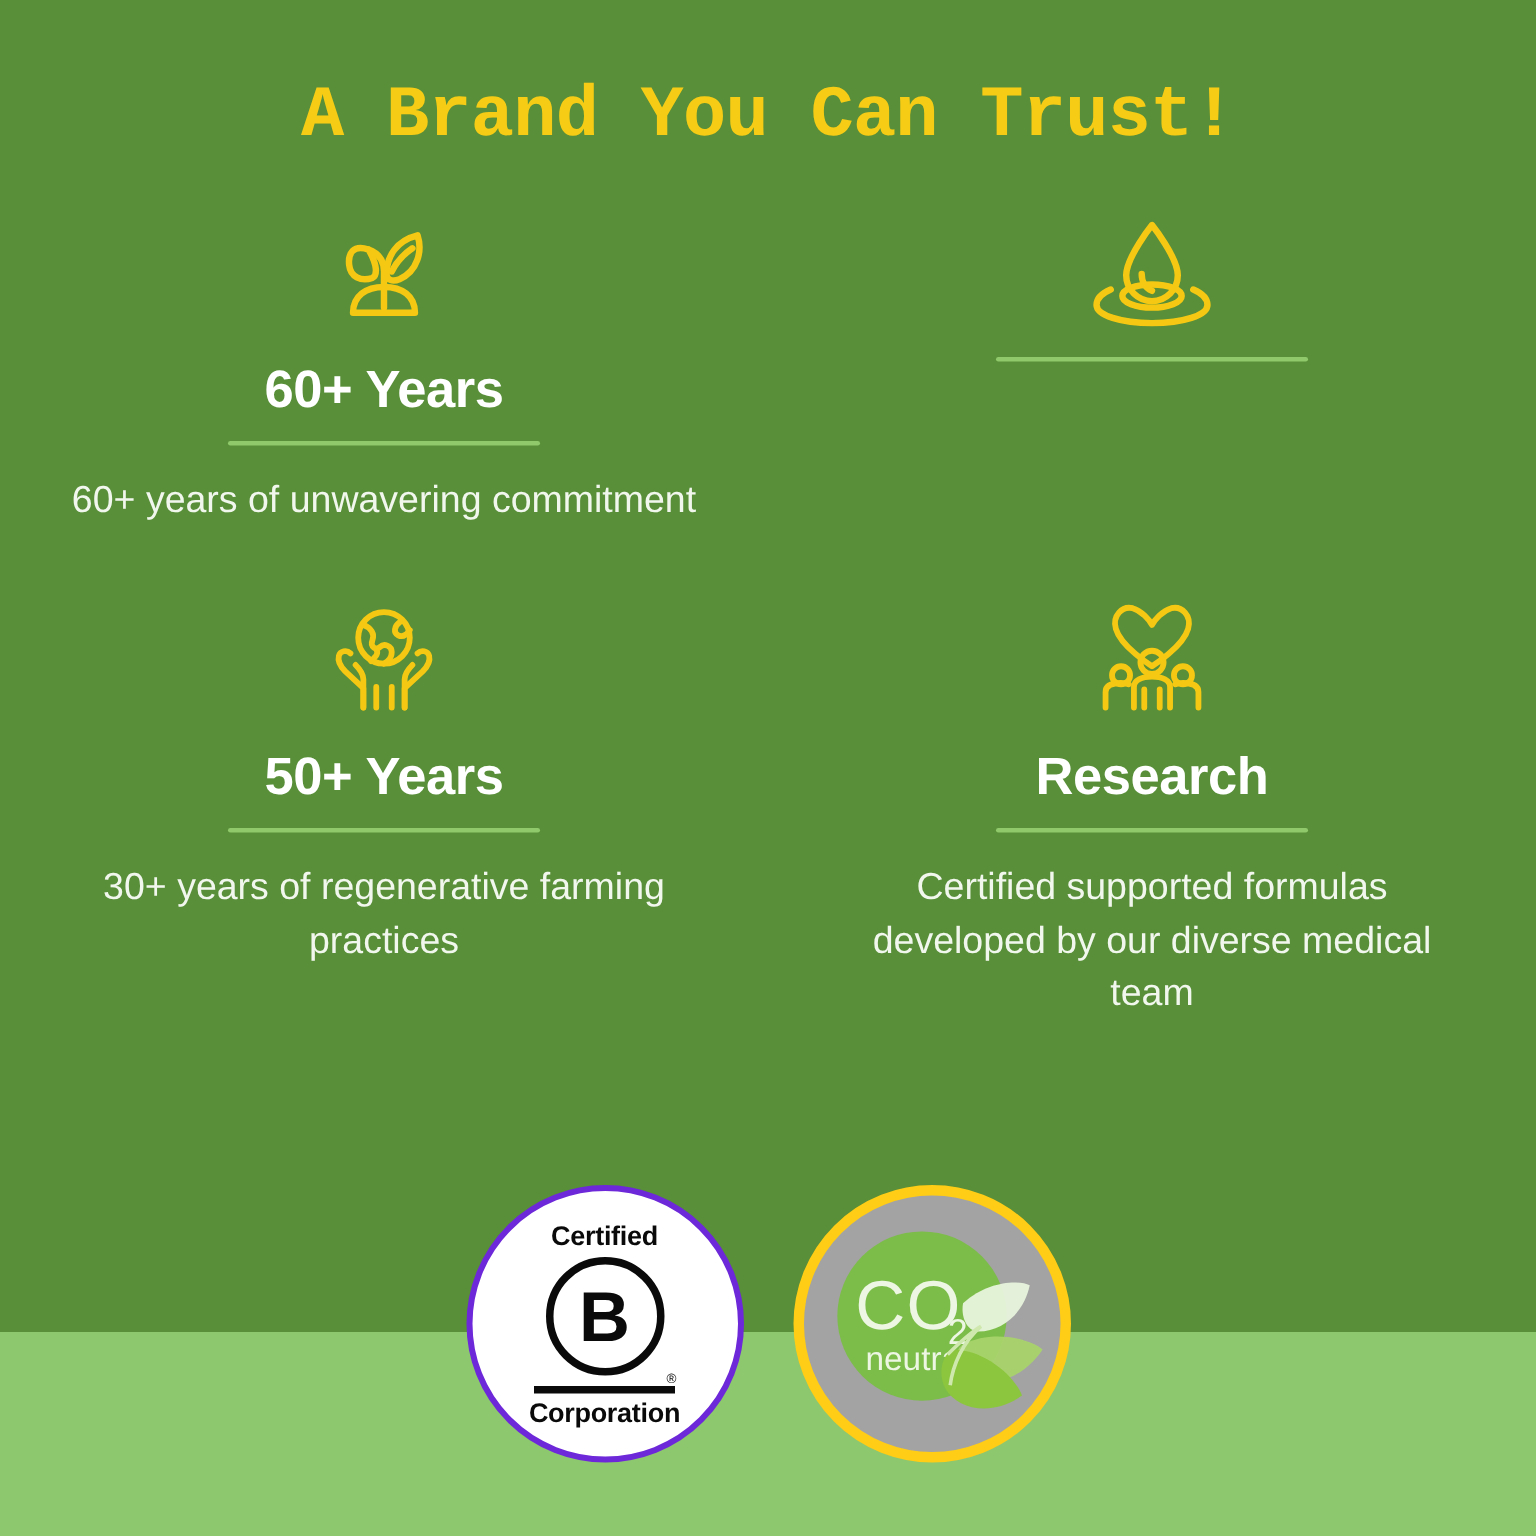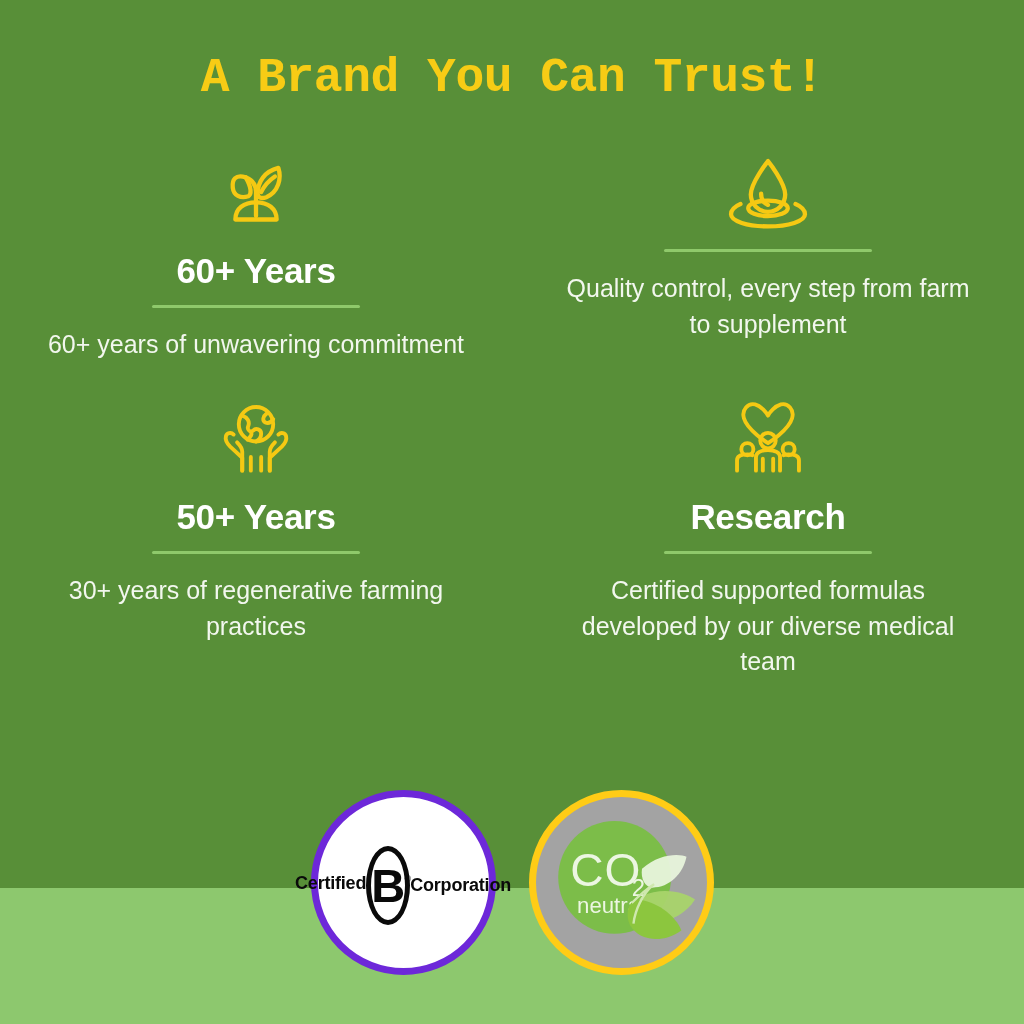--- a/index.html
+++ b/index.html
@@ -39,27 +39,27 @@
     font-size: 48px;
     font-weight: bold;
     letter-spacing: -0.5px;
     line-height: 1.1;
     font-family: Liberation Mono, monospace;
   }
 
   
   .grid {
     position: absolute;
-    top: 149px;
+    top: 138px;
     left: 0;
     width: 1024px;
     display: grid;
     grid-template-columns: 512px 512px;
     grid-template-rows: auto auto;
-    row-gap: 32px;
+    row-gap: 44px;
   }
 
   .cell {
     display: flex;
     flex-direction: column;
     align-items: center;
     padding: 0 28px;
     box-sizing: border-box;
   }
 
@@ -116,23 +116,24 @@
   .badge {
     width: 185px;
     height: 185px;
     border-radius: 50%;
     position: relative;
   }
 
   
   .bcorp {
     background: #FFFFFF;
-    border: 7px solid #6d28d9;
+    border: 4px solid #6d28d9;
     box-sizing: border-box;
     display: flex;
+    flex-direction: column;
     align-items: center;
     justify-content: center;
   }
   .bcorp-certified {
     color: #0A0A0A;
     font-size: 18px;
     font-weight: bold;
     line-height: 1;
     letter-spacing: -0.2px;
   }
@@ -216,21 +217,20 @@
     <div class="cell">
       <div class="icon-wrap">
         <svg viewBox="0 0 100 100" fill="none" stroke="#F5C913" stroke-width="5" stroke-linecap="round" stroke-linejoin="round">
           <path d="M50 14 C50 14 30 39 30 53 C30 64 39 73 50 73 C61 73 70 64 70 53 C70 39 50 14 50 14 Z"></path>
           <path d="M42 52 C42 58 45 63 50 65"></path>
           <ellipse cx="50" cy="69" rx="23" ry="9"></ellipse>
           <path d="M18 64 C11 67 7 71 7 76 C7 84 26 90 50 90 C74 90 93 84 93 76 C93 71 89 67 82 64"></path>
         </svg>
       </div>
       <div class="divider"></div>
-      <div class="feature-body">Quality control, every step from farm to supplement</div>
     </div>
 
     <div class="cell">
       <div class="icon-wrap">
         <svg viewBox="0 0 100 100" fill="none" stroke="#F5C913" stroke-width="4.5" stroke-linecap="round" stroke-linejoin="round">
           <circle cx="50" cy="34" r="20"></circle>
           <path d="M34 24 C40 26 43 31 41 36 C39 41 44 44 47 41 C50 38 56 40 56 45 C56 50 52 53 50 54"></path>
           <path d="M62 22 C58 25 57 30 61 32 C65 34 68 31 70 28"></path>
           <path d="M40 52 C44 48 46 46 44 43"></path>
           <path d="M24 46 C21 43 16 44 15 48 C14 52 16 56 20 60 L34 73 L34 88"></path>

